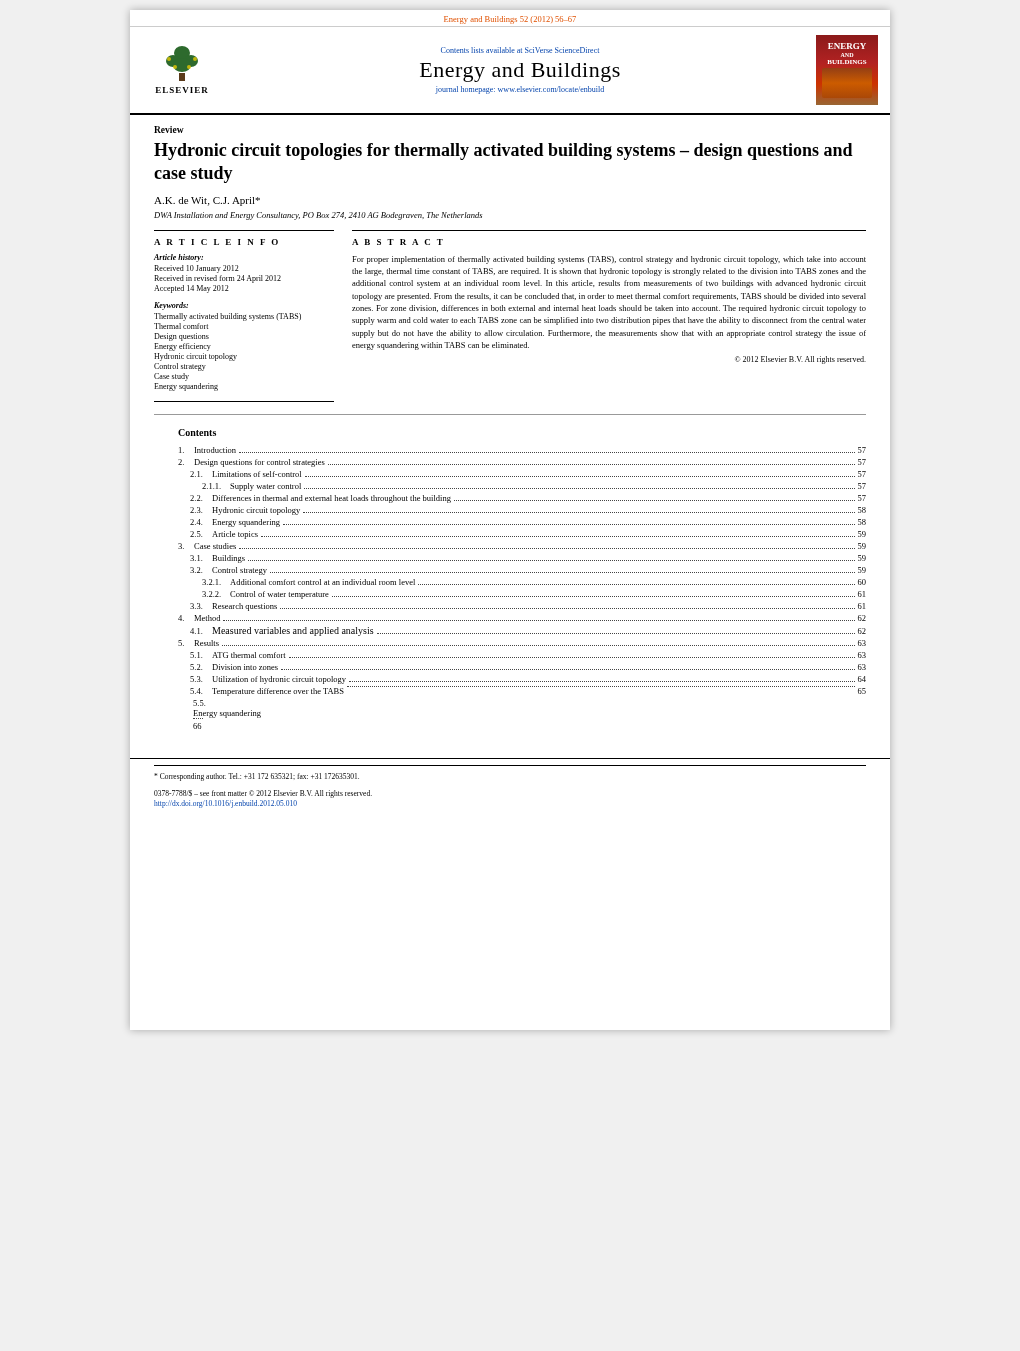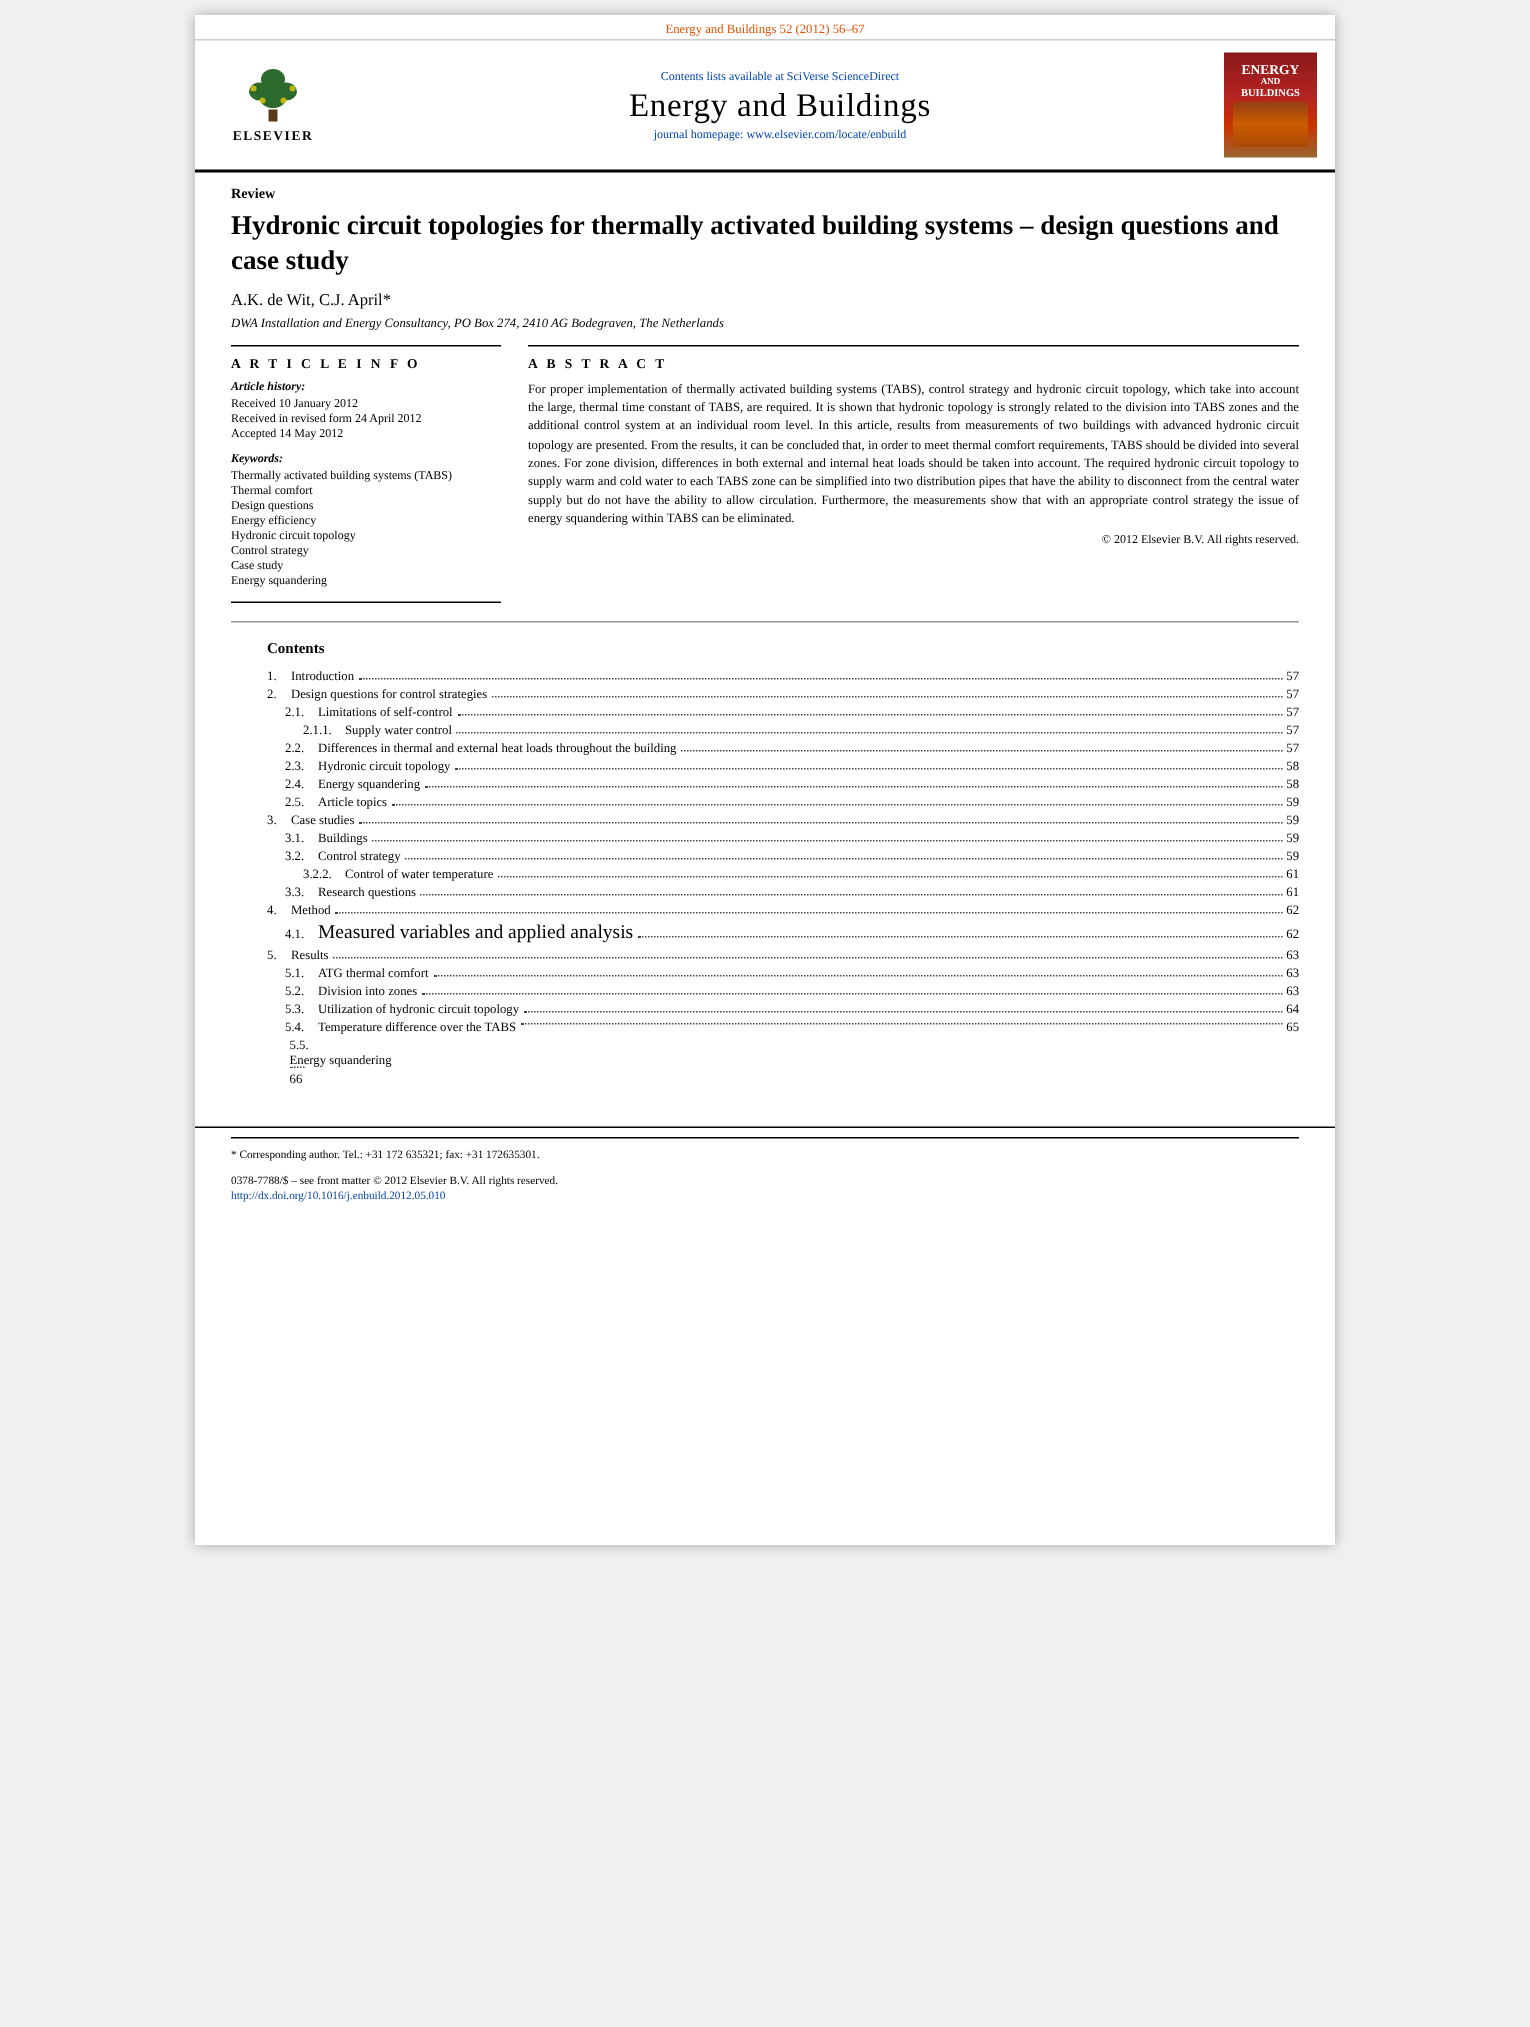--- a/index.html
+++ b/index.html
@@ -452,20 +452,30 @@
                   <span style="white-space: nowrap; font-size: 8.5px; min-width: 22px;">3.2.</span>
                   <span style="white-space: nowrap; font-size: 8.5px;">Control strategy</span>
                   <span style="flex: 1 1 0%; border-bottom: 1px dotted rgb(68, 68, 68); margin: 0px 3px 2px; min-width: 10px;"></span>
                   <span style="white-space: nowrap; font-size: 8.5px;">59</span>
                 </div>
               </td>
             </tr>
             <tr>
               <td colspan="1" style="padding-left: 24px;">
                 <div style="display: flex; align-items: baseline; width: 100%;">
+                  <span style="white-space: nowrap; font-size: 8.5px; min-width: 28px;">3.2.1.</span>
+                  <span style="white-space: nowrap; font-size: 8.5px;">Additional comfort control at an individual room level</span>
+                  <span style="flex: 1 1 0%; border-bottom: 1px dotted rgb(68, 68, 68); margin: 0px 3px 2px; min-width: 10px;"></span>
+                  <span style="white-space: nowrap; font-size: 8.5px;">60</span>
+                </div>
+              </td>
+            </tr>
+            <tr>
+              <td colspan="1" style="padding-left: 24px;">
+                <div style="display: flex; align-items: baseline; width: 100%;">
                   <span style="white-space: nowrap; font-size: 8.5px; min-width: 28px;">3.2.2.</span>
                   <span style="white-space: nowrap; font-size: 8.5px;">Control of water temperature</span>
                   <span style="flex: 1 1 0%; border-bottom: 1px dotted rgb(68, 68, 68); margin: 0px 3px 2px; min-width: 10px;"></span>
                   <span style="white-space: nowrap; font-size: 8.5px;">61</span>
                 </div>
               </td>
             </tr>
             <tr>
               <td colspan="1" style="padding-left: 12px;">
                 <div style="display: flex; align-items: baseline; width: 100%;">
@@ -483,21 +493,21 @@
                   <span style="white-space: nowrap; font-size: 8.5px;">Method</span>
                   <span style="flex: 1 1 0%; border-bottom: 1px dotted rgb(68, 68, 68); margin: 0px 3px 2px; min-width: 10px;"></span>
                   <span style="white-space: nowrap; font-size: 8.5px;">62</span>
                 </div>
               </td>
             </tr>
             <tr>
               <td colspan="1" style="padding-left: 12px;">
                 <div style="display: flex; align-items: baseline; width: 100%;">
                   <span style="white-space: nowrap; font-size: 8.5px; min-width: 22px;">4.1.</span>
-                  <span style="white-space: nowrap; font-size: 13px;">Measured variables and applied analysis</span>
+                  <span style="white-space: nowrap; font-size: 10px;">Measured variables and applied analysis</span>
                   <span style="flex: 1 1 0%; border-bottom: 1px dotted rgb(68, 68, 68); margin: 0px 3px 2px; min-width: 10px;"></span>
                   <span style="white-space: nowrap; font-size: 8.5px;">62</span>
                 </div>
               </td>
             </tr>
             <tr>
               <td colspan="1" style="padding-left: 0px;">
                 <div style="display: flex; align-items: baseline; width: 100%;">
                   <span style="white-space: nowrap; font-size: 8.5px; min-width: 16px;">5.</span>
                   <span style="white-space: nowrap; font-size: 8.5px;">Results</span>
@@ -531,21 +541,21 @@
                 <div style="display: flex; align-items: baseline; width: 100%;">
                   <span style="white-space: nowrap; font-size: 8.5px; min-width: 22px;">5.3.</span>
                   <span style="white-space: nowrap; font-size: 8.5px;">Utilization of hydronic circuit topology</span>
                   <span style="flex: 1 1 0%; border-bottom: 1px dotted rgb(68, 68, 68); margin: 0px 3px 2px; min-width: 10px;"></span>
                   <span style="white-space: nowrap; font-size: 8.5px;">64</span>
                 </div>
               </td>
             </tr>
             <tr>
               <td colspan="1" style="padding-left: 12px;">
-                <div style="display: flex; align-items: center; width: 100%;">
+                <div style="display: flex; align-items: flex-start; width: 100%;">
                   <span style="white-space: nowrap; font-size: 8.5px; min-width: 22px;">5.4.</span>
                   <span style="white-space: nowrap; font-size: 8.5px;">Temperature difference over the TABS</span>
                   <span style="flex: 1 1 0%; border-bottom: 1px dotted rgb(68, 68, 68); margin: 0px 3px 2px; min-width: 10px;"></span>
                   <span style="white-space: nowrap; font-size: 8.5px;">65</span>
                 </div>
               </td>
             </tr>
             <tr>
               <td colspan="1" style="padding-left: 12px;">
                 <div style="display: flex; align-items: baseline; width: 100%; flex-direction: column;">

